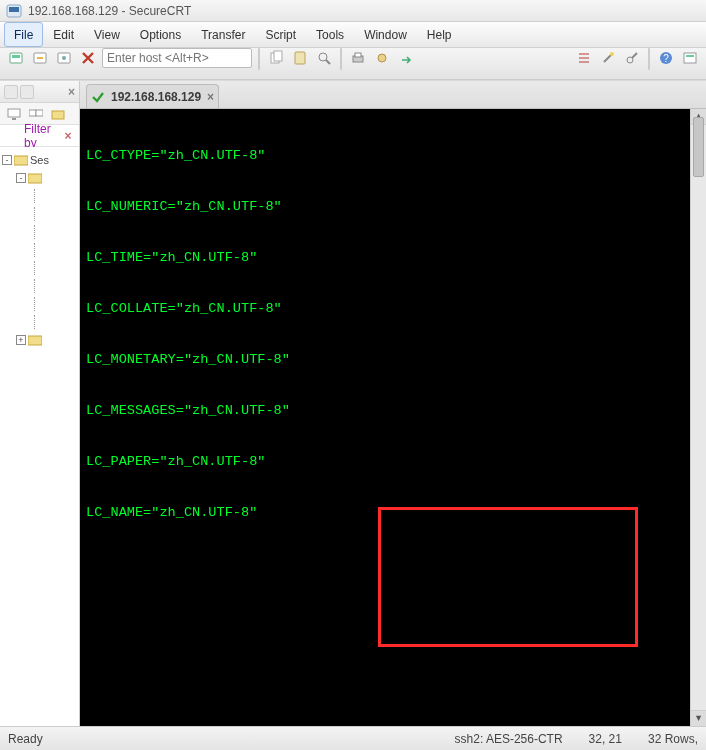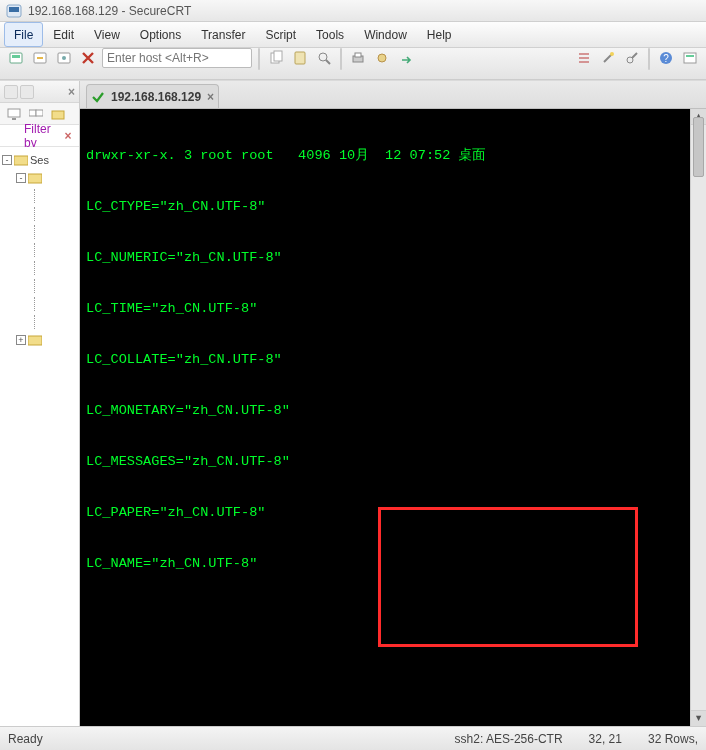--- a/index.html
+++ b/index.html
@@ -272,21 +272,20 @@
       <div class="tab">
         <span class="chk"><svg width="14" height="14">
               <path d="M2 7 L6 11 L12 3" fill="none" stroke="#2a9d2a" stroke-width="2.2"></path>
             </svg></span>
         <span>192.168.168.129</span>
         <span class="tclose">×</span>
       </div>
     </div>
 
     <div class="terminal">
-      <div class="line">drwxr-xr-x. 3 root root   4096 10月  12 07:52 桌面</div>
       <div class="line">LC_CTYPE="zh_CN.UTF-8"</div>
       <div class="line">LC_NUMERIC="zh_CN.UTF-8"</div>
       <div class="line">LC_TIME="zh_CN.UTF-8"</div>
       <div class="line">LC_COLLATE="zh_CN.UTF-8"</div>
       <div class="line">LC_MONETARY="zh_CN.UTF-8"</div>
       <div class="line">LC_MESSAGES="zh_CN.UTF-8"</div>
       <div class="line">LC_PAPER="zh_CN.UTF-8"</div>
       <div class="line">LC_NAME="zh_CN.UTF-8"</div>
       
       

